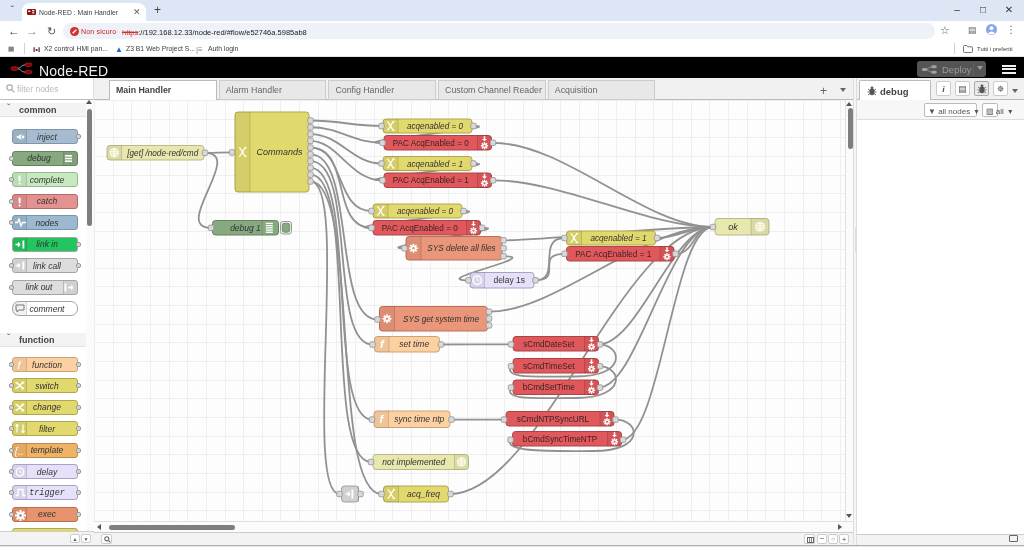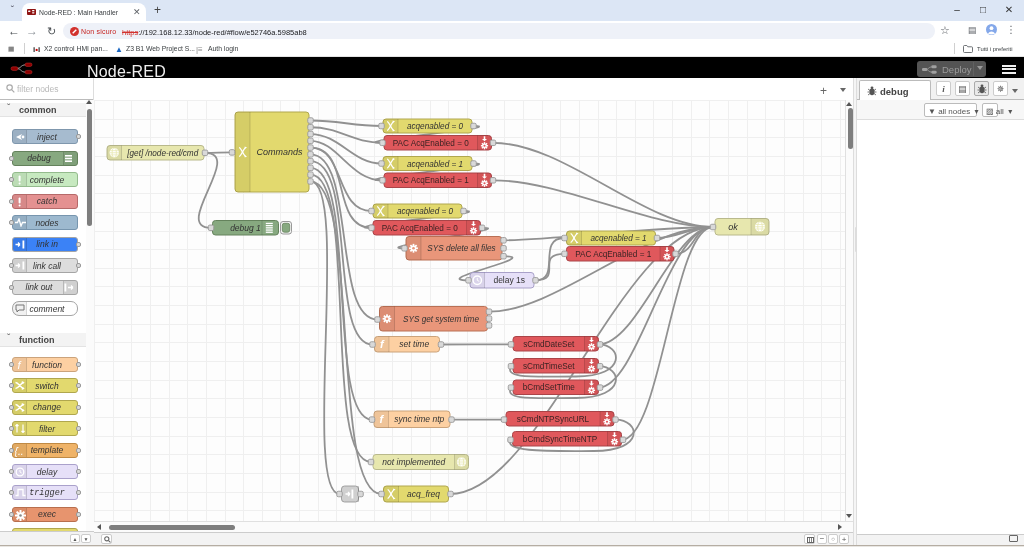--- a/index.html
+++ b/index.html
@@ -22,21 +22,21 @@
 #nosec { left:81px; top:28px; font-size:7px; color:#c5221f; font-weight:normal; letter-spacing:.2px;}
 #urltxt { left:122px; top:27.5px; font-size:7.5px; color:#202124; letter-spacing:0; white-space:nowrap; }
 #urltxt .https { color:#d2322d; text-decoration:line-through; }
 #star { left:940px; top:24px; font-size:11px; color:#5f6368; }
 #bookbar { left:0; top:41px; width:1024px; height:16px; background:#fff; border-bottom:1px solid #e4e4e4;}
 .bk { top:44.5px; font-size:6.8px; color:#3c4043; white-space:nowrap; }
 .bksep { top:43px; width:1px; height:11px; background:#d0d0d0; }
 
 #nrhead { left:0; top:57px; width:1024px; height:21px; background:#000; }
 #nrlogo { left:9px; top:62px; width:28px; height:13px; }
-#nrname { left:39px; top:62.5px; font-size:16px; color:#eee; letter-spacing:.2px;margin-left:48px;}
+#nrname { left:39px; top:62.5px; font-size:14px; color:#eee; letter-spacing:.2px;}
 #deploy { left:917px; top:61px; width:69px; height:16px; background:#545454; border-radius:3px; }
 #deploy .dtxt { position:absolute; left:25px; top:3px; font-size:9.5px; color:#9a9a9a; }
 #deploy .dcar { position:absolute; left:60px; top:5px; width:0; height:0; border-left:3.5px solid transparent; border-right:3.5px solid transparent; border-top:4px solid #999; }
 #deploy .ddiv { position:absolute; left:56px; top:1px; width:1px; height:14px; background:#616161; }
 #burger div { position:absolute; left:1002px; width:14px; height:2px; background:#f0f0f0; }
 
 #tabbar { left:94px; top:78px; width:759px; height:22px; background:#f1f1f1; border-bottom:1px solid #bbb; }
 .wtab { position:absolute; top:2px; height:20px; background:#e8e8e8; border:1px solid #ccc; font-size:8.8px; color:#666; padding:4px 0 0 6px; white-space:nowrap; overflow:hidden;}
 .wtab.act { background:#fff; border-color:#bbb; border-bottom:1px solid #fff; color:#444; font-weight:bold; height:21px; }
 #tbplus { left:820px; top:84px; font-size:12px; color:#666; }
@@ -159,20 +159,27 @@
     <span class="dtxt">Deploy</span>
       <span class="ddiv"></span>
       <span class="dcar"></span>
   </div>
   <div id="burger">
       <div style="top:64.5px;"></div>
       <div style="top:68px;"></div>
       <div style="top:71.5px;"></div>
     </div>
 
+  <div id="tabbar" class="abs">
+    <div class="wtab act" style="left:15px;width:107.5px;">Main Handler</div>
+    <div class="wtab" style="left:124.7px;width:107.5px;">Alarm Handler</div>
+    <div class="wtab" style="left:234.4px;width:107.5px;">Config Handler</div>
+    <div class="wtab" style="left:344.1px;width:107.5px;">Custom Channel Reader</div>
+    <div class="wtab" style="left:453.8px;width:107.5px;">Acquisition</div>
+  </div>
   <div id="tbplus" class="abs">+</div>
   <div id="tbcar" class="abs"></div>
 
   <div id="palette" class="abs">
     <div id="psearch">
         <svg style="position:absolute;left:6px;top:6px;" width="9" height="9" viewBox="0 0 9 9">
           <circle cx="3.6" cy="3.6" r="2.7" fill="none" stroke="#aaa" stroke-width="1.2"></circle>
           <line x1="5.8" y1="5.8" x2="8.3" y2="8.3" stroke="#aaa" stroke-width="1.2"></line>
         </svg>
         <span>filter nodes</span>
@@ -217,21 +224,21 @@
         <div class="pstub l"></div>
       </div>
     <div class="pn" style="top:137.0px;background:#9db9cf;border-color:#7795ae;">
         <div class="istrip l"></div>
         <div style="position:absolute;left:2px;top:2px;width:11px;height:11px;"><svg width="11" height="9" viewBox="0 0 11 9">
             <path d="M0 4.5 H2.5 L4 1 L6 8 L7.5 4.5 H11" stroke="#fff" stroke-width="1.3" fill="none"></path>
           </svg></div>
         <div class="lb ri">nodes</div>
         <div class="pstub l"></div>
       </div>
-    <div class="pn" style="top:158.5px;background:#3b82f6;border-color:#a5a5a5;padding-left:28px;">
+    <div class="pn" style="top:158.5px;background:#22c55e;border-color:#a5a5a5;padding-left:28px;">
         <div class="istrip l"></div>
         <div style="position:absolute;left:2px;top:2px;width:11px;height:11px;"><svg width="10" height="9" viewBox="0 0 10 9">
             <rect x="7.5" y="0.5" width="1.8" height="8" fill="#fff"></rect>
             <path d="M0.5 4.5 H5 M5 4.5 L3 2.5 M5 4.5 L3 6.5" stroke="#fff" stroke-width="1.3" fill="none"></path>
           </svg></div>
         <div class="lb ri">link in</div>
         <div class="pstub r"></div>
       </div>
     <div class="pn" style="top:180.0px;background:#dddddd;border-color:#a5a5a5;">
         <div class="istrip l"></div>

